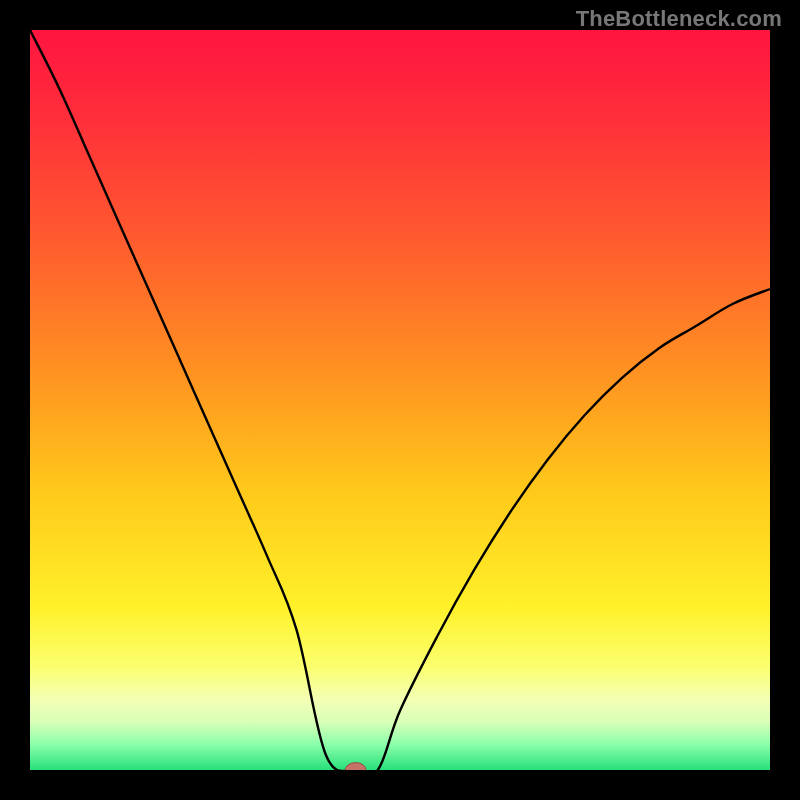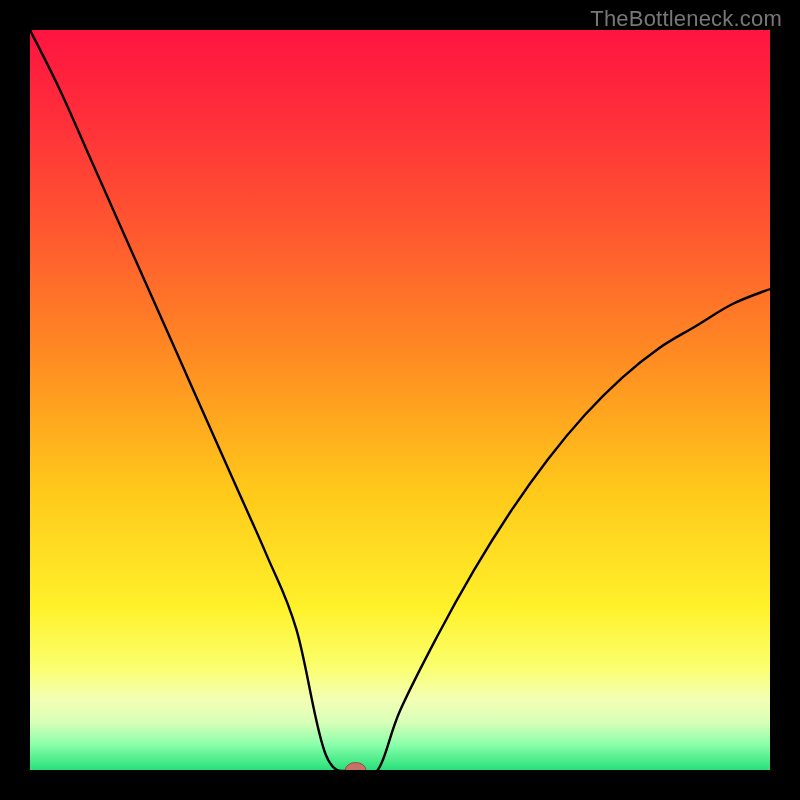--- a/index.html
+++ b/index.html
@@ -26,21 +26,21 @@
     width: 740px;
     height: 740px;
     
   }
   .watermark {
     position: absolute;
     top: 6px;
     right: 18px;
     color: #777;
     font-size: 22px;
-    font-weight: 400;
+    font-weight: 700;
     letter-spacing: 0.2px;
     user-select: none;
   }
   svg {
     display: block;
   }
 </style>
 </head>
 <body>
 

